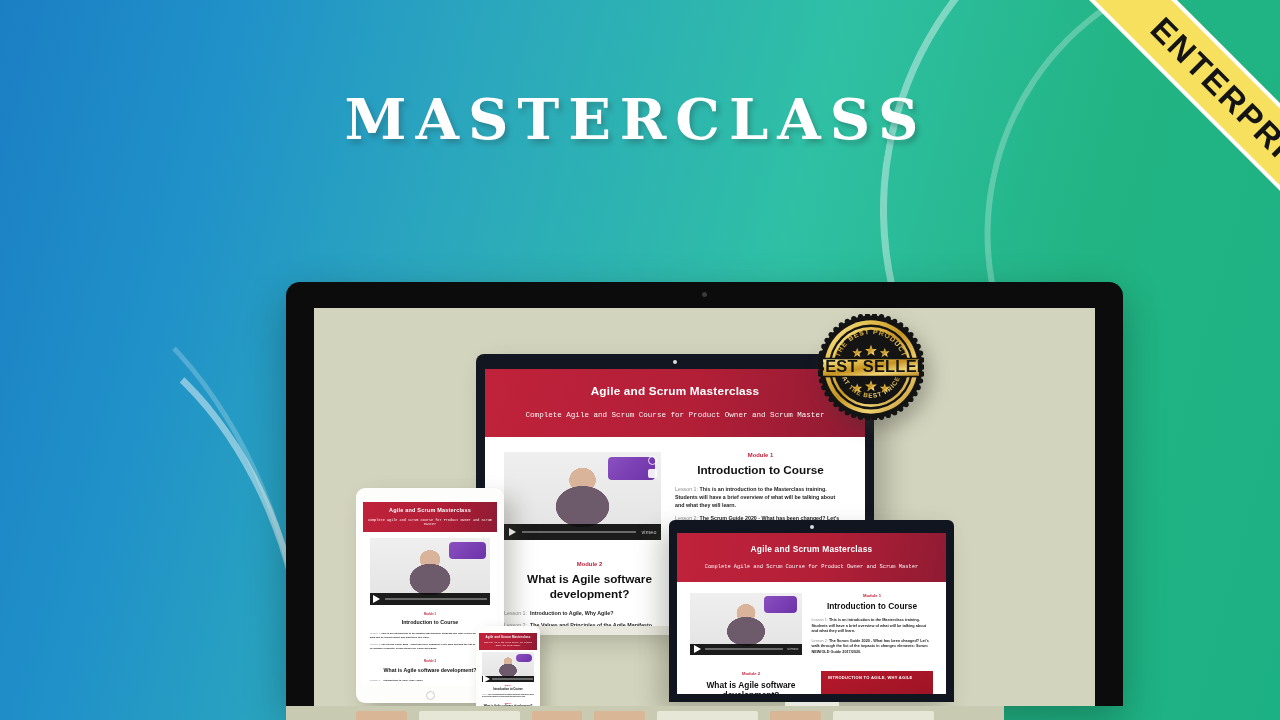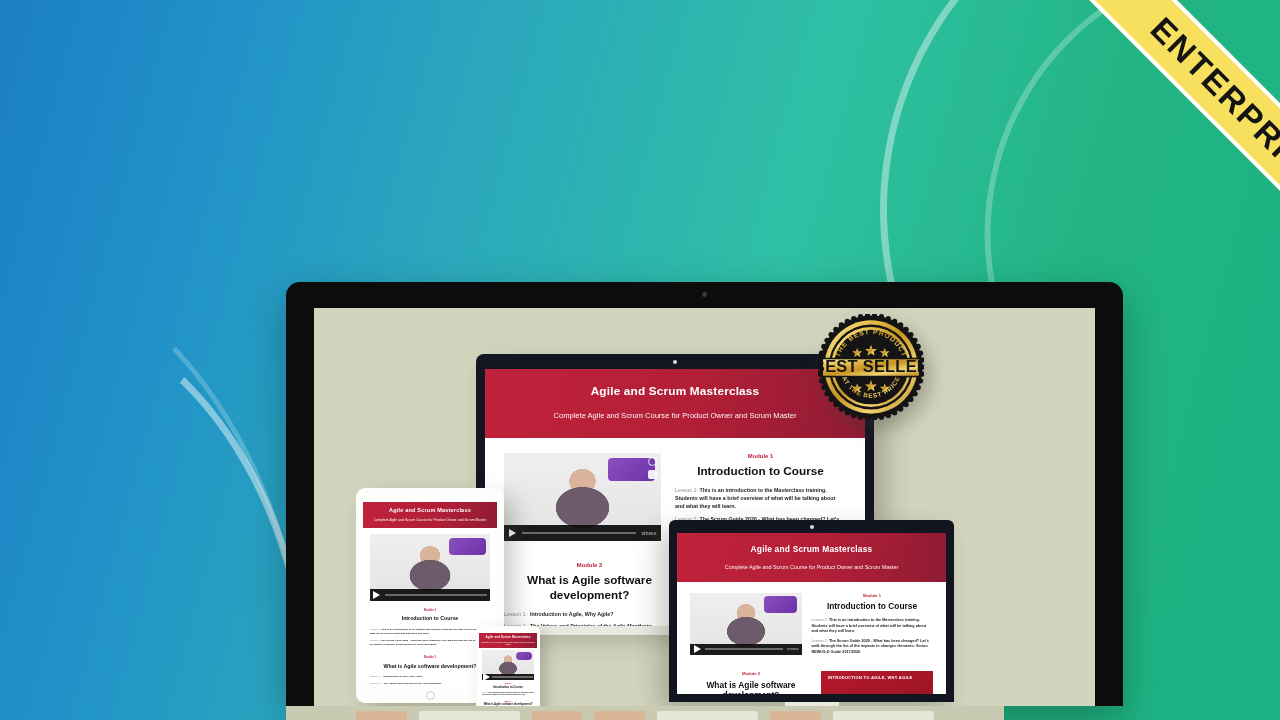--- a/index.html
+++ b/index.html
@@ -112,21 +112,21 @@
   .key.wide{ flex:2 1 auto; background:#e6e7d6; }
 
   
   .course{ background:#ffffff; overflow:hidden; position:relative; }
   .course-hdr{
     background:linear-gradient(100deg,#c0223b 0%, #b21f37 55%, #8f1b33 100%);
     color:#fff; text-align:center;
     padding:4% 3% 4.5% 3%;
   }
   .course-title{ font-weight:700; letter-spacing:.2px; }
-  .course-sub{ font-weight:400; opacity:.95; margin-top:4%; }
+  .course-sub{ font-weight:400; opacity:.95; margin-top:4%;font-family:Liberation Mono, monospace; }
 
   .course-body{ padding:4% 5%; }
   .row{ display:flex; gap:4%; align-items:flex-start; margin-bottom:5%; }
   .row.rev{ flex-direction:row-reverse; }
   .col-media{ flex:0 0 46%; }
   .col-txt{ flex:1 1 auto; text-align:center; }
 
   .mod-tag{ color:#c0223b; font-weight:700; margin-bottom:3%; }
   .mod-h{ color:#111; font-weight:700; line-height:1.25; margin-bottom:5%; }
   .lessons{ text-align:left; }
@@ -222,20 +222,21 @@
 <body>
 
 <div class="stage">
 
   <div class="arc arc-left"></div>
   <div class="arc arc-left2"></div>
   <div class="arc arc-right"></div>
   <div class="arc arc-right2"></div>
 
   <h1 class="headline">
+    <span class="l2">MASTERCLASS</span>
   </h1>
 
   <div class="ribbon-wrap">
     <div class="ribbon">
       <span class="ribbon-text">ENTERPRISE</span>
     </div>
   </div>
 
   <div class="laptop">
     <div class="laptop-cam"></div>

